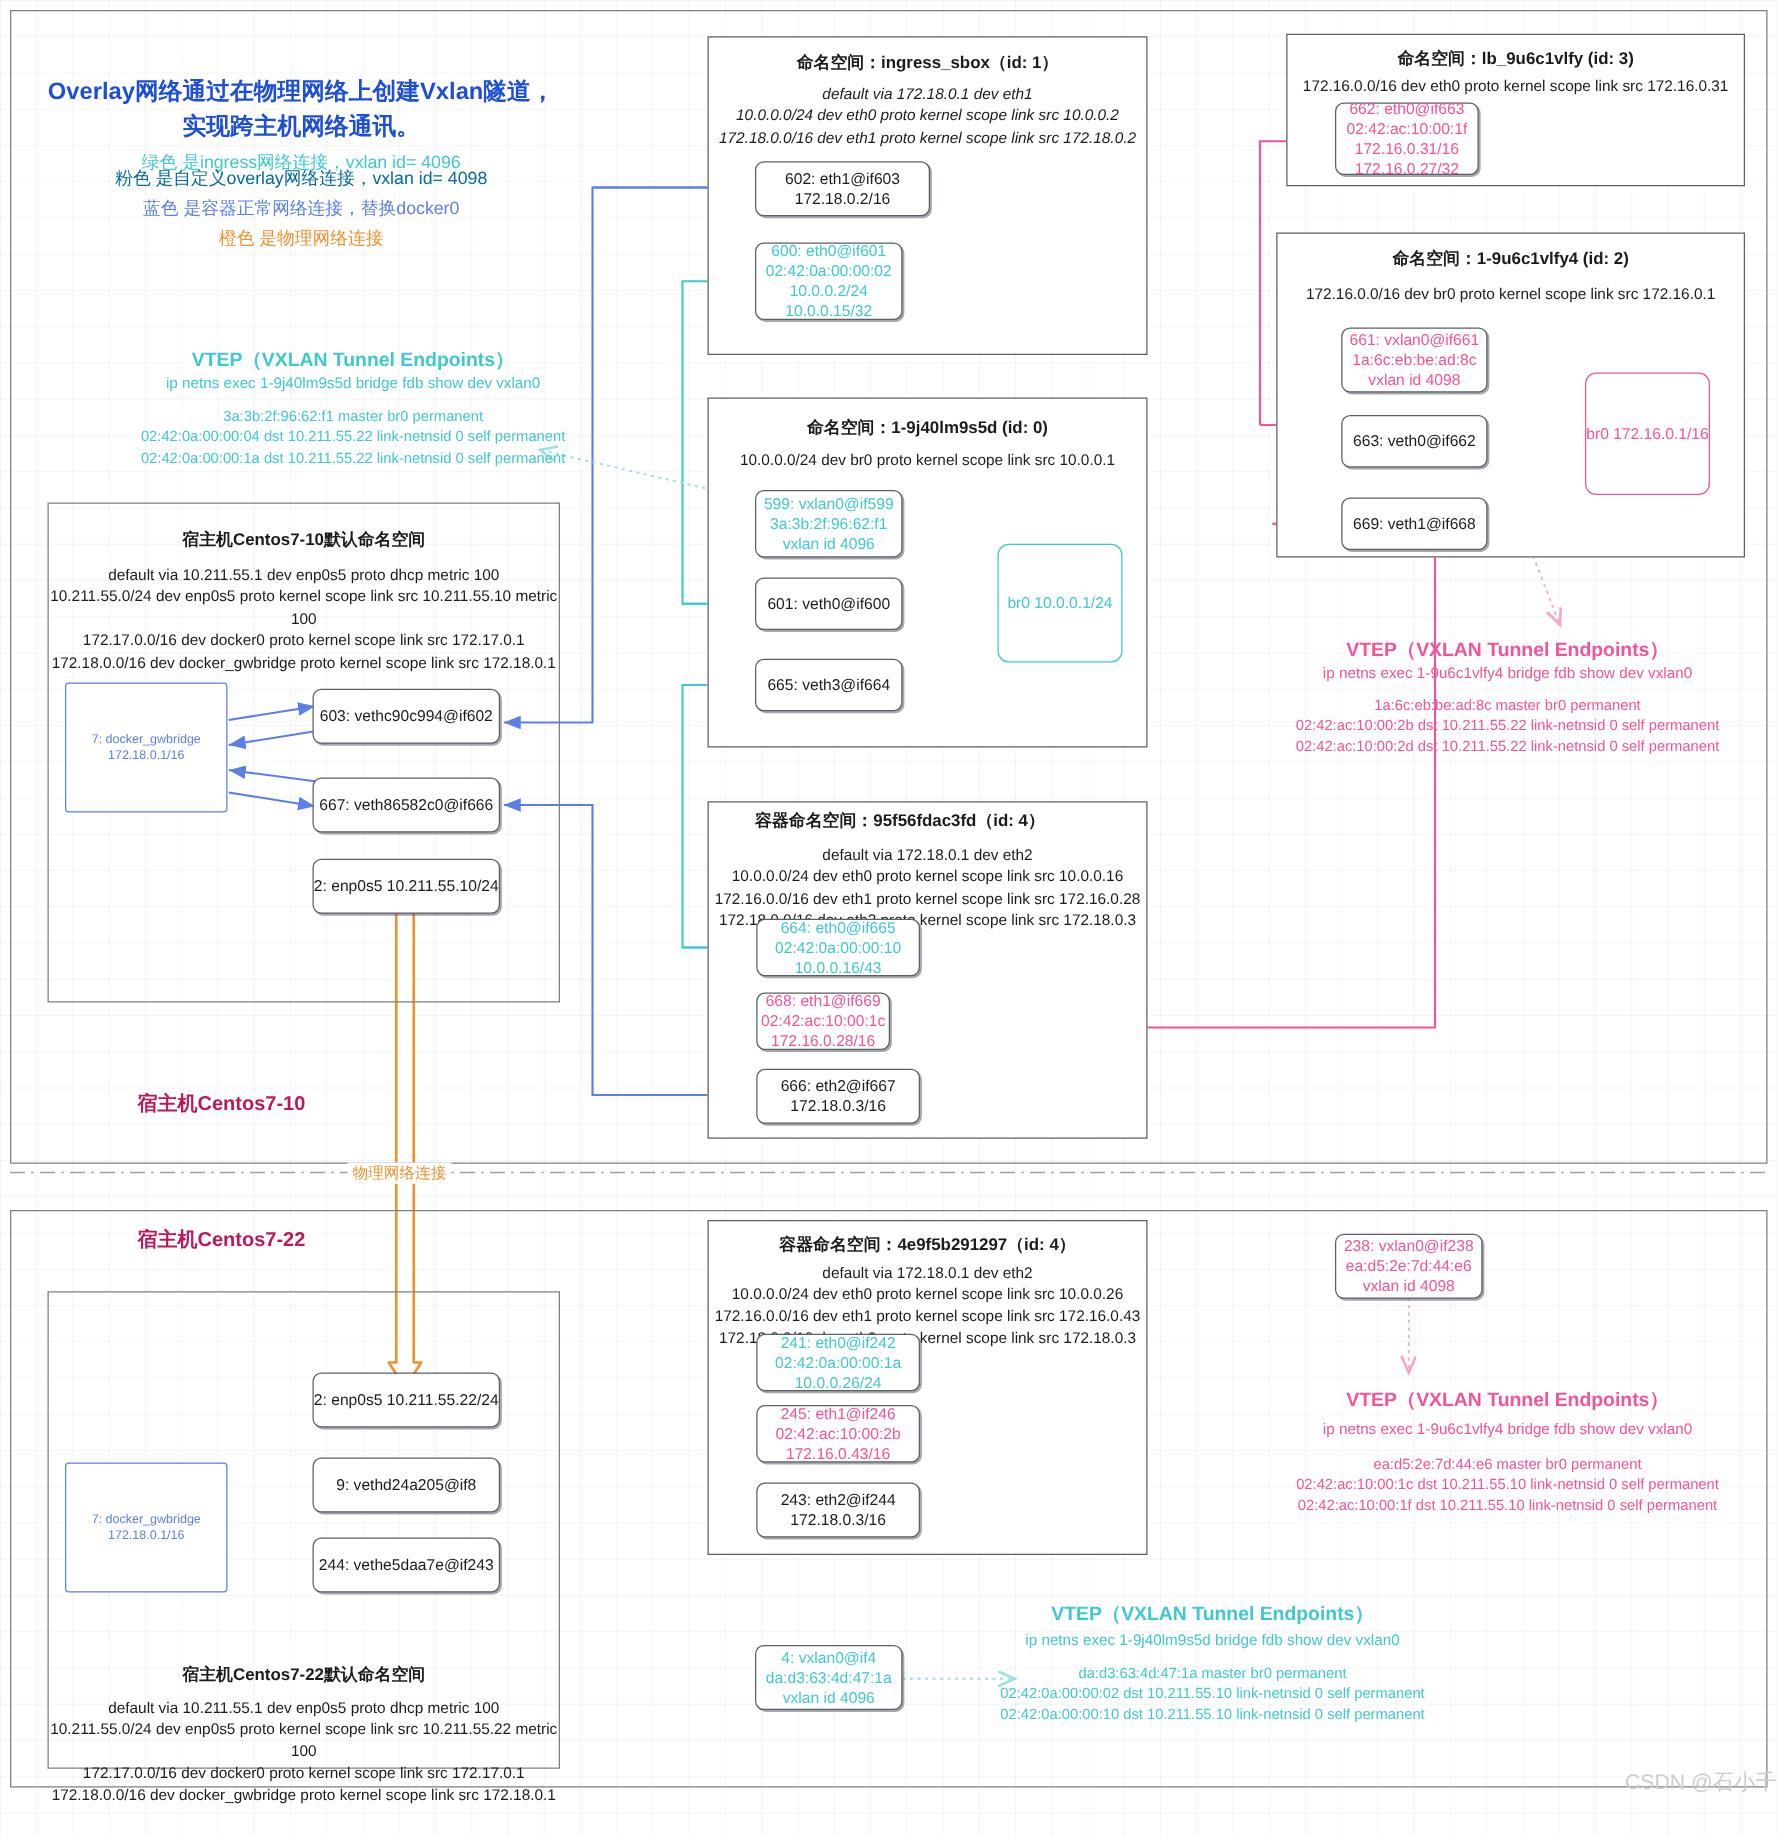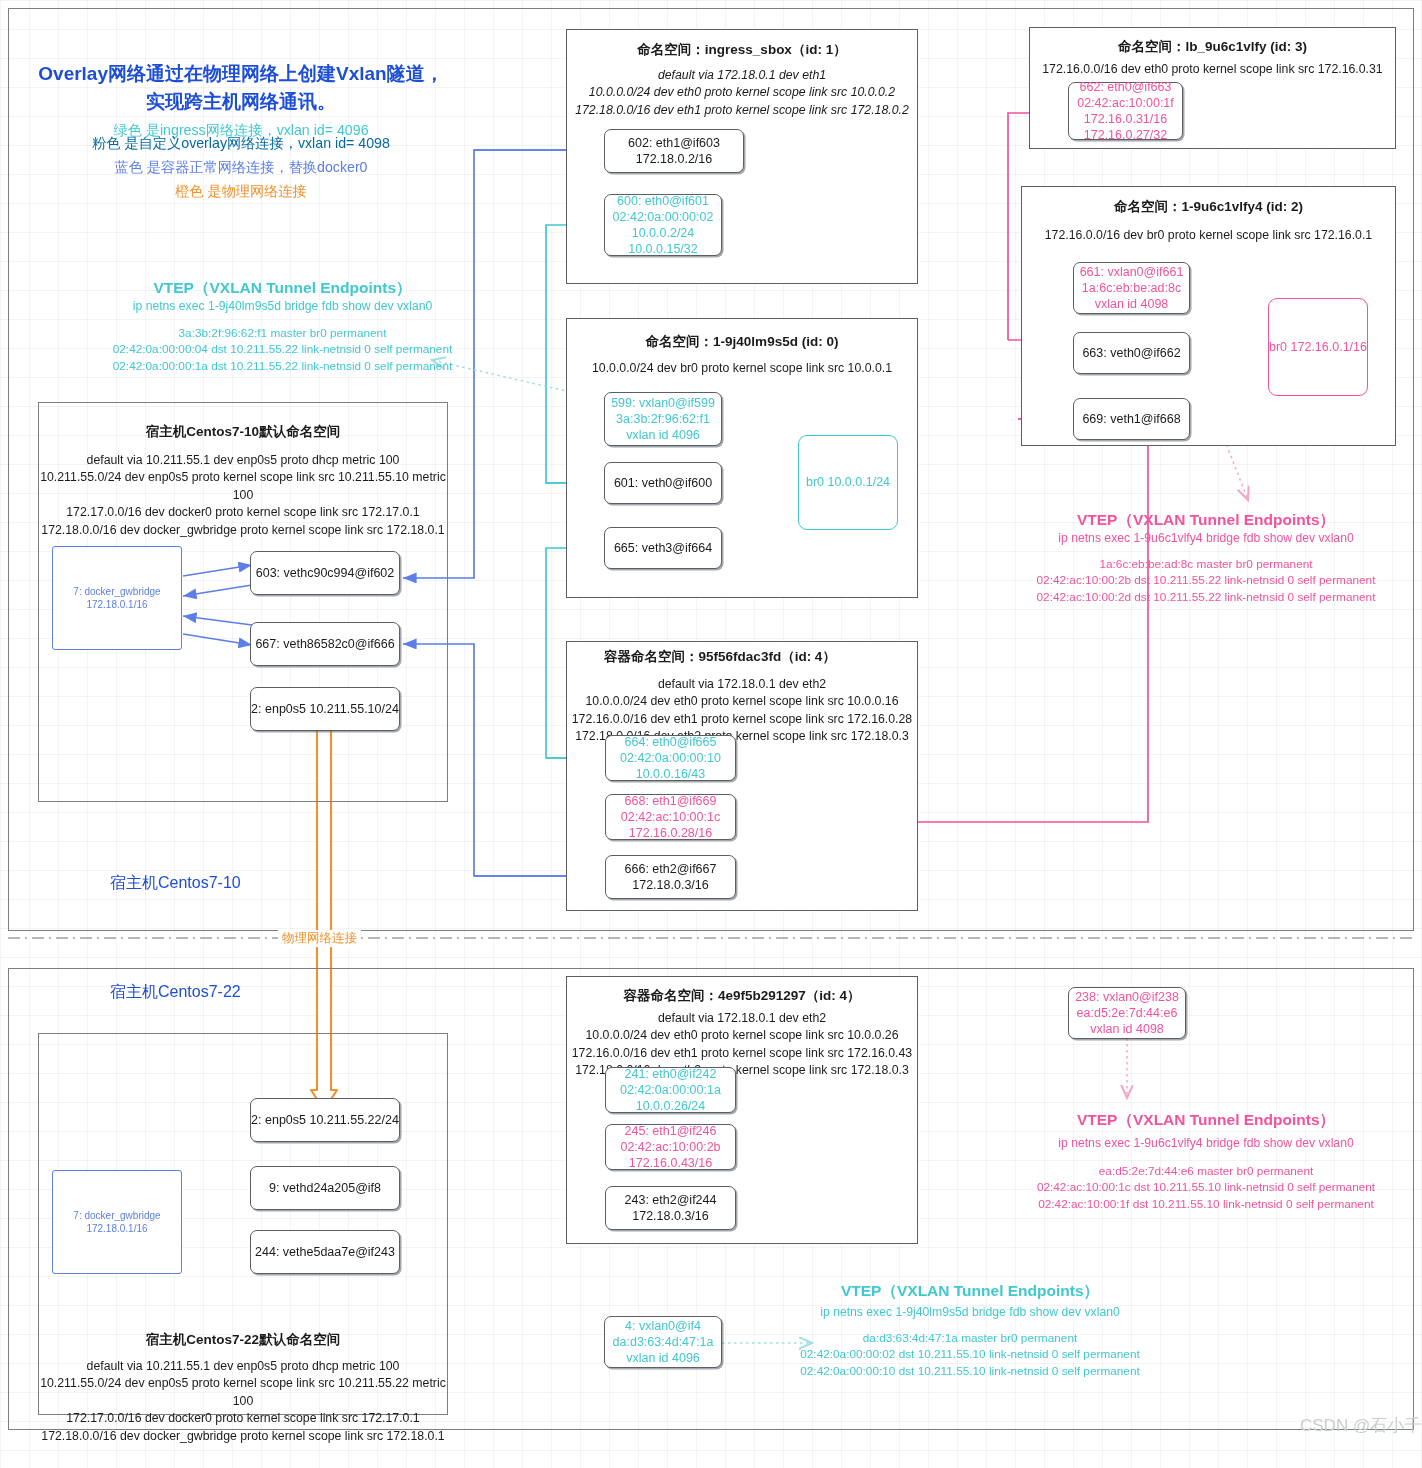--- a/index.html
+++ b/index.html
@@ -41,21 +41,21 @@
 
   .title-main{text-align:center;font-size:19px;font-weight:bold;color:#1d4ed8;line-height:1.45;white-space:pre-line;}
   .legend-line{text-align:center;font-size:14.2px;line-height:1.1;}
   .lg-teal{color:#3fc8cf;} .lg-pink{color:#0369a1;} .lg-blue{color:#5b7ee8;} .lg-orange{color:#f0912e;}
 
   .vtep-title{text-align:center;font-size:15.5px;font-weight:bold;}
   .vtep-cmd{text-align:center;font-size:12.2px;}
   .vtep-body{text-align:center;font-size:11.8px;line-height:1.38;white-space:pre-line;}
   .t-teal{color:#3fc8cf;} .t-pink{color:#f4529a;}
 
-  .hostlabel{font-size:16px;font-weight:normal;color:#1d4ed8;}
+  .hostlabel{font-size:16px;font-weight:bold;color:#be185d;}
   .phys-label{font-size:12.5px;color:#f0912e;background:#fff;padding:0 4px;}
   .watermark{font-size:17px;color:#c9ccd1;}
 </style>
 </head>
 <body>
 
 <div id="canvas">
   <div id="grid"></div>
 
   <svg id="svg">
@@ -185,21 +185,21 @@
 
   <div class="abs nsframe" style="left:566px;top:641px;width:352px;height:270px;"></div>
   <div class="abs nstitle" style="left:566px;top:648px;width:308px;">容器命名空间：95f56fdac3fd（id: 4）</div>
   <div class="abs nsroutes" style="left:566px;top:676px;width:352px;">default via 172.18.0.1 dev eth2
 10.0.0.0/24 dev eth0 proto kernel scope link src 10.0.0.16
 172.16.0.0/16 dev eth1 proto kernel scope link src 172.16.0.28
 172.18.0.0/16 dev eth2 proto kernel scope link src 172.18.0.3</div>
   <div class="abs ifbox teal" style="left:605px;top:735px;width:131px;height:46px;">664: eth0@if665
 02:42:0a:00:00:10
 10.0.0.16/43</div>
-  <div class="abs ifbox pink" style="left:605px;top:794px;width:131px;height:46px;">668: eth1@if669
+  <div class="abs ifbox pink" style="left:605px;top:794px;width:107px;height:46px;">668: eth1@if669
 02:42:ac:10:00:1c
 172.16.0.28/16</div>
   <div class="abs ifbox" style="left:605px;top:855px;width:131px;height:44px;">666: eth2@if667
 172.18.0.3/16</div>
 
   <div class="abs nsframe" style="left:1029px;top:27px;width:367px;height:122px;"></div>
   <div class="abs nstitle" style="left:1029px;top:38px;width:367px;">命名空间：lb_9u6c1vlfy (id: 3)</div>
   <div class="abs nsroutes" style="left:1029px;top:61px;width:367px;">172.16.0.0/16 dev eth0 proto kernel scope link src 172.16.0.31</div>
   <div class="abs ifbox pink" style="left:1068px;top:82px;width:115px;height:58px;">662: eth0@if663
 02:42:ac:10:00:1f

